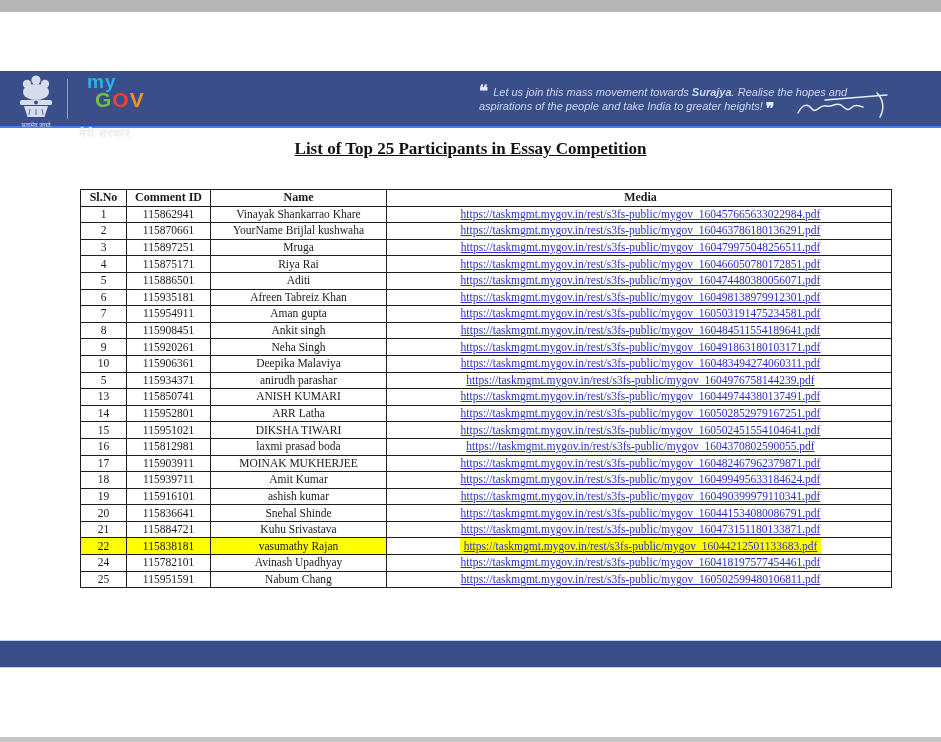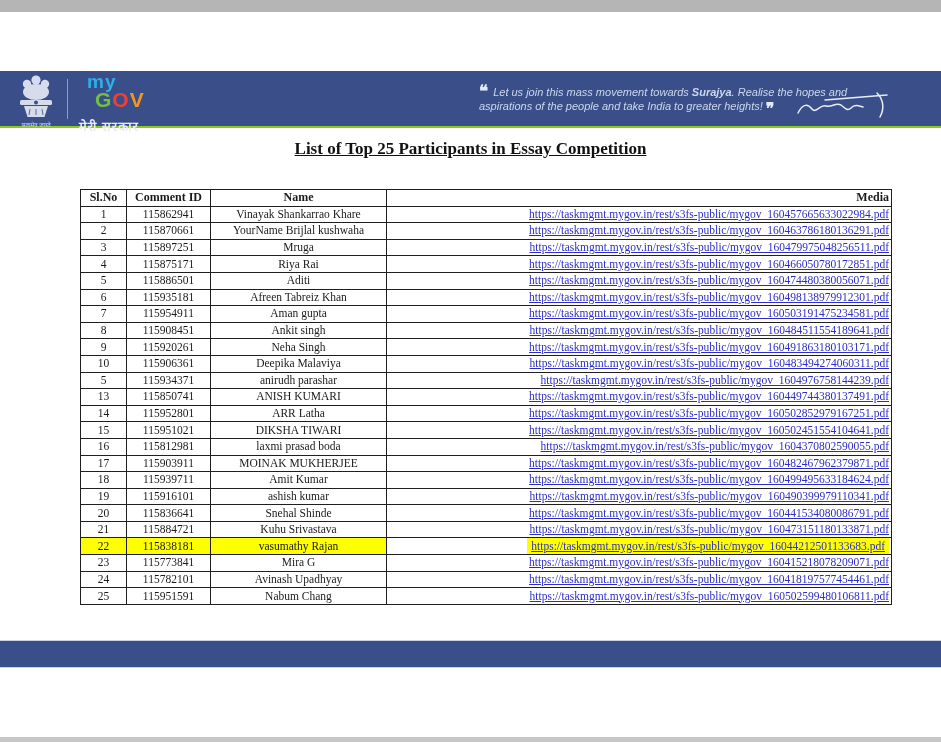--- a/index.html
+++ b/index.html
@@ -4,32 +4,32 @@
 <style>
   * { margin:0; padding:0; box-sizing:content-box; }
   body { background:#ffffff; font-family:"Liberation Serif", serif; }
   .page { position:relative; width:941px; height:742px; background:#ffffff; overflow:hidden; }
 
   .strip-top { position:absolute; left:0; top:0; width:941px; height:12px; background:#b5b5b5; }
   .strip-bottom { position:absolute; left:0; bottom:0; width:941px; height:5px; background:#c6c6c6; }
 
   
   .banner { position:absolute; left:0; top:71px; width:941px; height:55px;
-            background:#3a4f8a; border-bottom:2px solid #84cc16; }
+            background:#3a4f8a; border-bottom:2px solid #3b82f6; }
   .emblem-wrap { position:absolute; left:14px; top:2px; width:44px; height:52px; text-align:center; }
   .emblem-caption { font-family:"Liberation Sans", sans-serif; font-size:6px; color:#d6dcec;
                     line-height:6px; white-space:nowrap; }
   .banner-sep { position:absolute; left:67px; top:8px; width:1px; height:40px; background:rgba(255,255,255,.45); }
 
   .logo { position:absolute; left:79px; top:3px; font-family:"Liberation Sans", sans-serif; font-weight:bold; }
   .logo-line1 { font-size:19px; line-height:16px; margin-left:8px; letter-spacing:1px; }
   .logo-my { color:#2bb0e8; }
   .logo-line2 { font-size:21px; line-height:19px; margin-left:16px; letter-spacing:1px; }
   .logo-g { color:#72bf44; } .logo-o { color:#ee4035; } .logo-v { color:#f7941d; }
-  .logo-tagline { font-size:13px; line-height:14px; color:#e9ebf4; font-weight:bold; margin-top:11px; letter-spacing:1px; }
+  .logo-tagline { font-size:11px; line-height:14px; color:#e9ebf4; font-weight:bold; margin-top:17px; letter-spacing:1px; }
 
   .quote { position:absolute; left:479px; top:14px; width:400px;
            font-family:"Liberation Sans", sans-serif; font-style:italic;
            font-size:11px; line-height:14px; color:#ccd6ec; }
   .quote-open { float:left; font-size:17px; font-weight:bold; color:#e3e9f7; line-height:14px; margin-right:5px; font-style:normal; }
   .quote-bold { font-weight:bold; }
   .quote-close { font-size:16px; font-weight:bold; color:#e3e9f7; font-style:normal; vertical-align:-4px; margin-left:3px; }
   .signature { position:absolute; left:795px; top:20px; }
 
   
@@ -37,21 +37,21 @@
                font-size:17px; font-weight:bold; text-decoration:underline; color:#111111; }
 
   
   .tbl { position:absolute; left:80px; top:189px; width:811px; border-collapse:collapse;
          table-layout:fixed; font-size:11.5px; color:#1a1a1a;border-radius:30px; }
   .tbl col.c-sl { width:46px; } .tbl col.c-id { width:84px; }
   .tbl col.c-name { width:176px; } .tbl col.c-media { width:505px; }
   .tbl th, .tbl td { border:1px solid #1f1f1f; height:15.6px; line-height:13px;
                      padding:0 2px; text-align:center; overflow:hidden; white-space:nowrap; }
   .tbl th { font-size:12px; font-weight:bold; }
-  .tbl th.media, .tbl td.media { text-align:right; padding-left:5px; }
+  .tbl th.media, .tbl td.media { text-align:center; padding-left:5px; }
   .tbl a { color:#2d2dc8; text-decoration:underline; }
   tr.hl td.sl, tr.hl td.cid, tr.hl td.nm { background:#ffff00; }
   tr.hl td.nm span { background:#ffff00; border-radius:7px; padding:0 6px;margin-top:40px; }
   tr.hl td.media a { background:#ffff00; border-radius:7px; padding:16px 4px; }
 
   
   .footer-bar { position:absolute; left:0; top:640px; width:941px; height:26px;
                 background:#3a4f8a; border-top:1px solid #c9d2e6; border-bottom:1px solid #c9d2e6; }
 </style>
 </head>
@@ -244,26 +244,20 @@
       <td class="nm"><span>Kuhu Srivastava</span></td>
       <td class="media"><a href="#">https://taskmgmt.mygov.in/rest/s3fs-public/mygov_160473151180133871.pdf</a></td>
     </tr>
         <tr class="hl">
       <td class="sl">22</td>
       <td class="cid">115838181</td>
       <td class="nm"><span>vasumathy Rajan</span></td>
       <td class="media"><a href="#">https://taskmgmt.mygov.in/rest/s3fs-public/mygov_16044212501133683.pdf</a></td>
     </tr>
         <tr>
-      <td class="sl">23</td>
-      <td class="cid">115773841</td>
-      <td class="nm"><span>Mira G</span></td>
-      <td class="media"><a href="#">https://taskmgmt.mygov.in/rest/s3fs-public/mygov_160415218078209071.pdf</a></td>
-    </tr>
-        <tr>
       <td class="sl">24</td>
       <td class="cid">115782101</td>
       <td class="nm"><span>Avinash Upadhyay</span></td>
       <td class="media"><a href="#">https://taskmgmt.mygov.in/rest/s3fs-public/mygov_160418197577454461.pdf</a></td>
     </tr>
         <tr>
       <td class="sl">25</td>
       <td class="cid">115951591</td>
       <td class="nm"><span>Nabum Chang</span></td>
       <td class="media"><a href="#">https://taskmgmt.mygov.in/rest/s3fs-public/mygov_160502599480106811.pdf</a></td>

